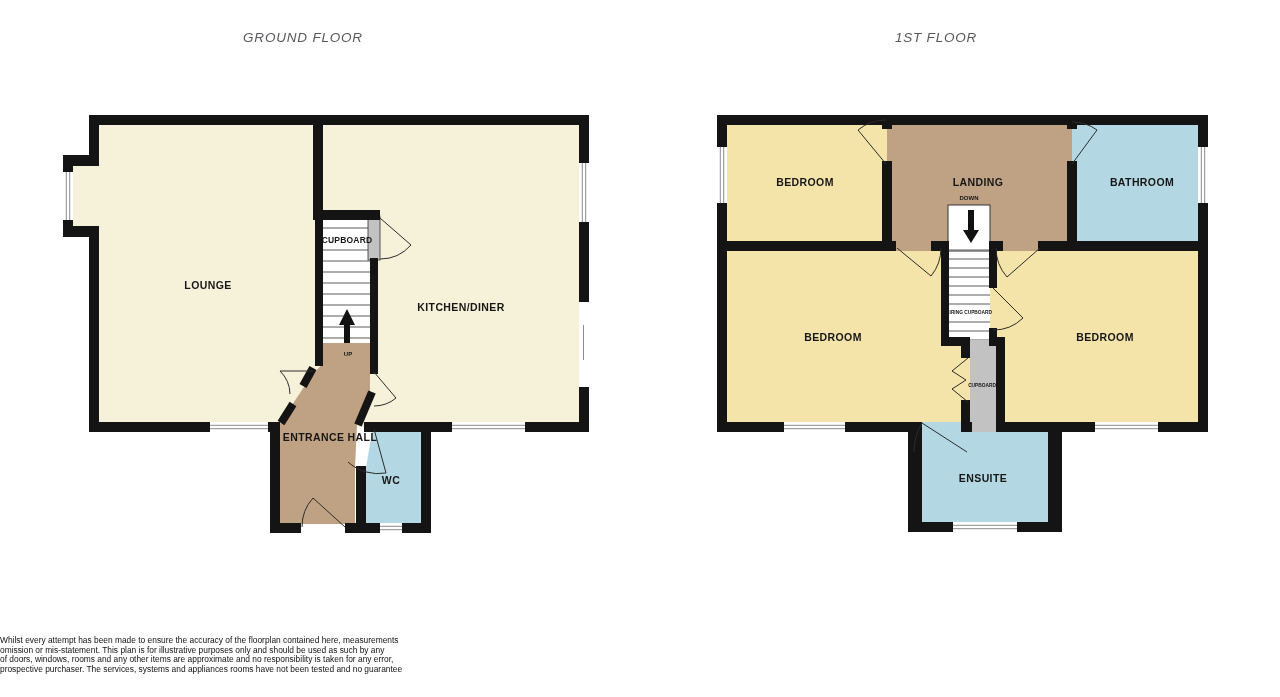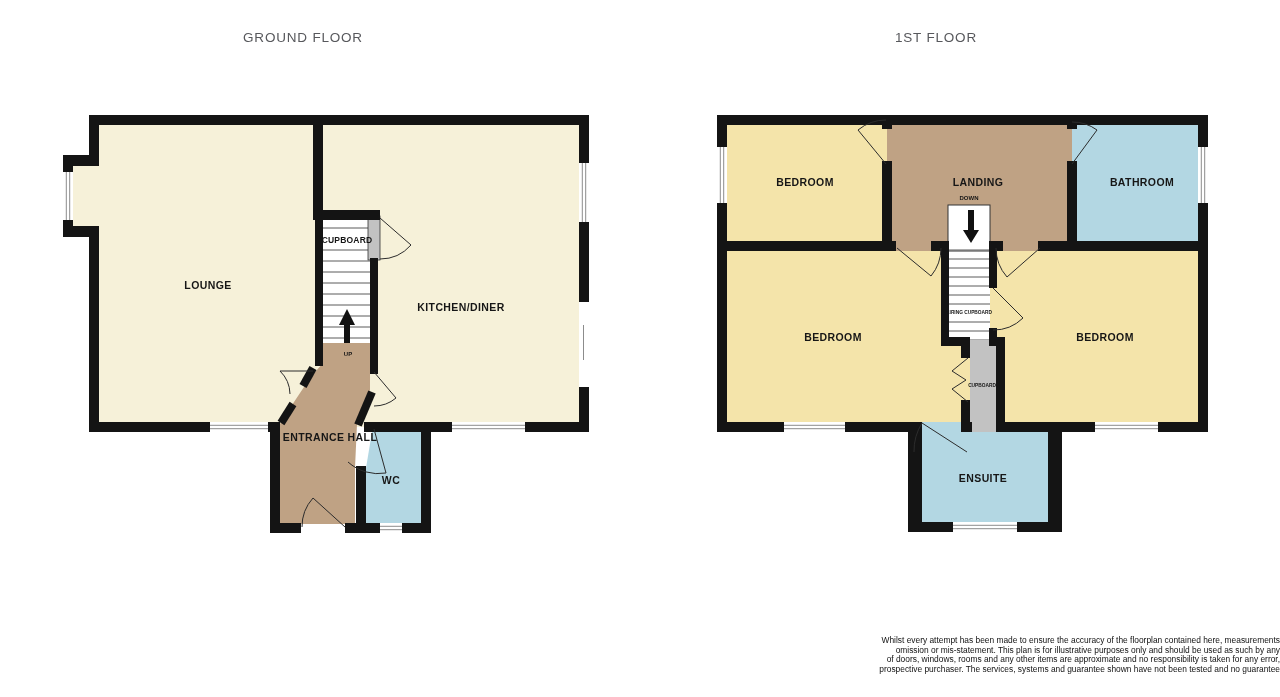--- a/index.html
+++ b/index.html
@@ -2,27 +2,27 @@
 <html style="--wall: #141414; --cream: #f6f1d9; --yellow: #f4e4aa; --tan: #bfa284; --blue: #b3d7e3; --gray: #c2c2c2;"><head>
 <meta charset="utf-8">
 <style>
   html,body{margin:0;padding:0;}
   body{
     width:1280px;height:697px;position:relative;background:#ffffff;
     font-family:"Liberation Sans",sans-serif;overflow:hidden;
   }
   .plan-title{
     position:absolute;top:30px;width:260px;text-align:center;
-    font-size:13.5px;letter-spacing:.8px;color:#57585c;
+    font-size:13.5px;letter-spacing:.8px;color:#57585c;font-style:italic;
   }
   #gf-title{left:173px;}
   #ff-title{left:806px;text-align:center;}
   #floorplan-svg{position:absolute;left:0;top:0;}
   .disclaimer{
-    position:absolute;left:0;right:0;top:636px;text-align:right;
+    position:absolute;left:0;right:0;top:636px;text-align:left;
     font-size:8.4px;line-height:9.7px;color:#111;
   }
   
   .wall{fill:var(--wall,#141414);}
   .diag{stroke:var(--wall,#141414);stroke-width:8;}
   .cream{fill:var(--cream,#f6f1d9);}
   .yellow{fill:var(--yellow,#f4e4aa);}
   .tan{fill:var(--tan,#bfa284);}
   .blue{fill:var(--blue,#b3d7e3);}
   .grayfill{fill:var(--gray,#c2c2c2);}
@@ -249,14 +249,14 @@
     <text class="micro-label" x="969" y="314">AIRING CUPBOARD</text>
     <text class="micro-label" x="982" y="387">CUPBOARD</text>
     <text class="room-label" x="983" y="482">ENSUITE</text>
   </g>
 </svg>
 
 <div class="disclaimer">
   <div>Whilst every attempt has been made to ensure the accuracy of the floorplan contained here, measurements</div>
   <div>omission or mis-statement. This plan is for illustrative purposes only and should be used as such by any</div>
   <div>of doors, windows, rooms and any other items are approximate and no responsibility is taken for any error,</div>
-  <div>prospective purchaser. The services, systems and guarantee shown have not been tested and no guarantee</div>
+  <div>prospective purchaser. The services, systems and appliances rooms have not been tested and no guarantee</div>
 </div>
 
 </body></html>

